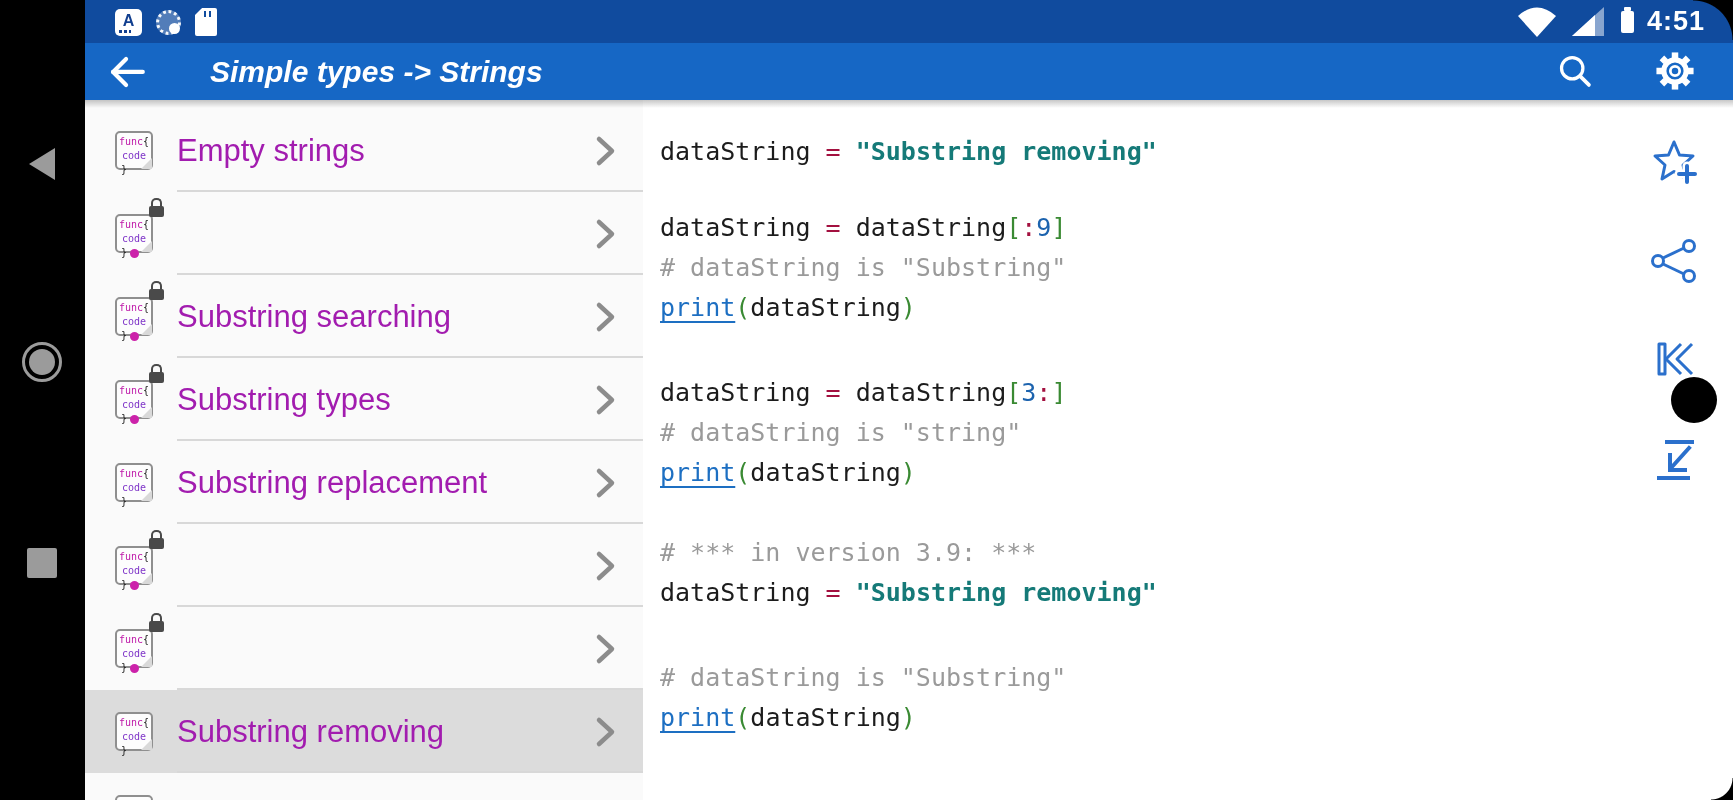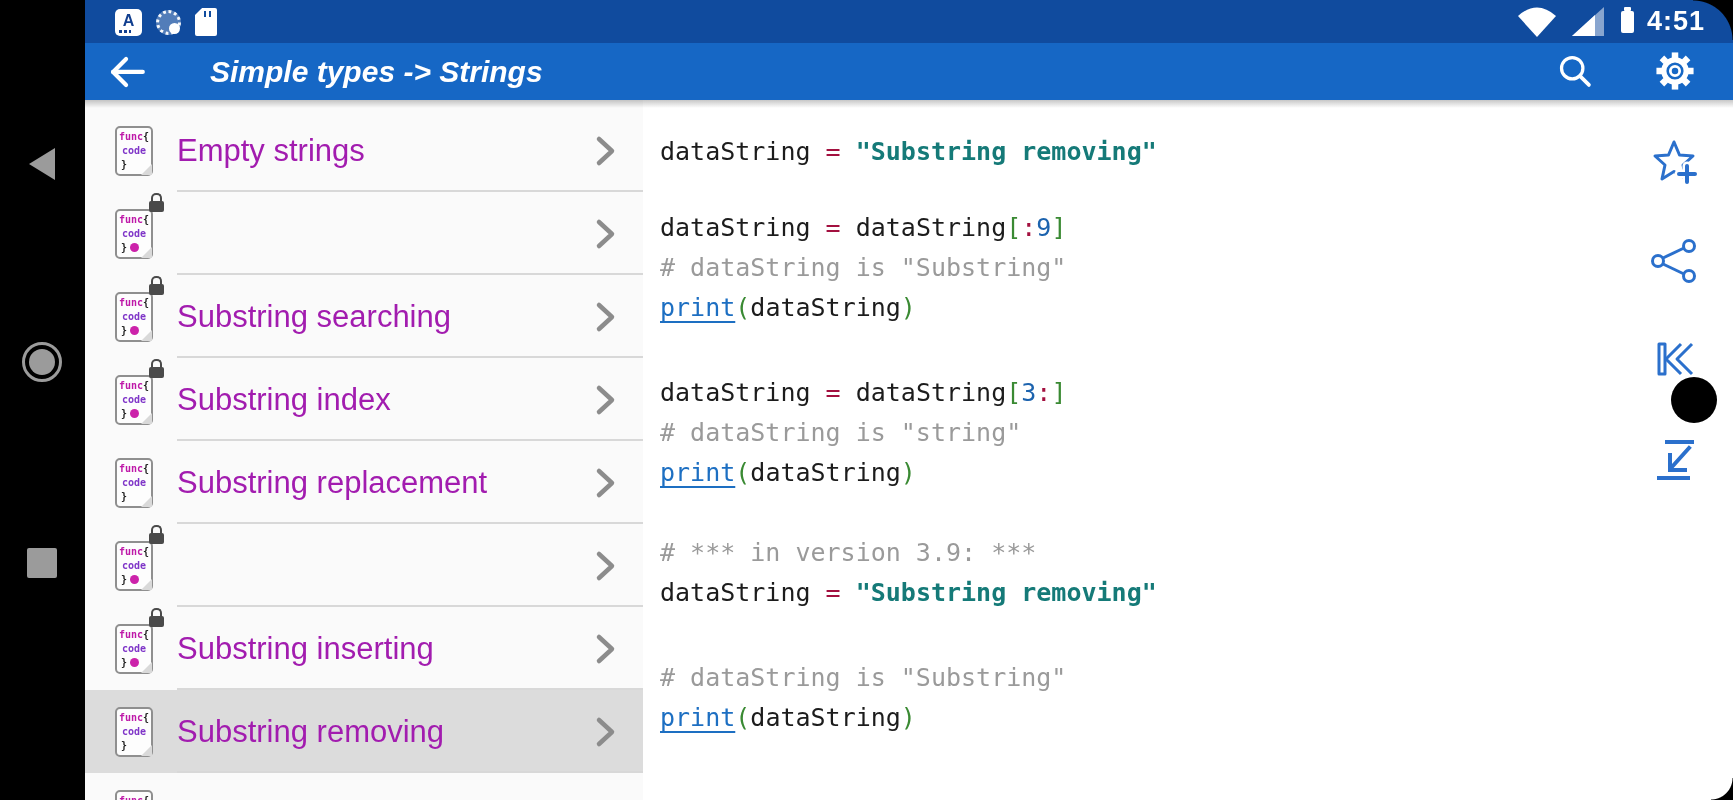--- a/index.html
+++ b/index.html
@@ -47,23 +47,23 @@
 
   
   .sidebar{position:absolute;left:85px;top:100px;width:558px;bottom:0;background:#fafafa;
            overflow:hidden;padding-top:9px;box-sizing:border-box;}
   .srow{position:relative;height:83px;display:flex;align-items:center;padding-left:30px;box-sizing:border-box;}
   .srow.selected{background:#dcdcdc;}
   .srow::after{content:'';position:absolute;left:92px;right:0;bottom:0;height:2px;background:#d8d8d8;}
   .slabel{margin-left:24px;font-size:31px;color:#a21caf;white-space:nowrap;}
   .schev{margin-left:auto;margin-right:24px;flex:none;}
 
-  .doc{position:relative;flex:none;width:38px;height:50px;background:#fdfdfd;border:2px solid #8f8f8f;
+  .doc{position:relative;flex:none;width:38px;height:39px;background:#fdfdfd;border:2px solid #8f8f8f;
        border-radius:5px;box-sizing:border-box;font-family:"DejaVu Sans Mono",monospace;
-       font-size:10px;font-weight:bold;line-height:14px;padding-top:2px;text-align:center;}
+       font-size:10px;font-weight:normal;line-height:14px;padding-top:2px;text-align:center;}
   .doc .m{color:#be18a8;} .doc .p{color:#7f35c8;} .doc .k{color:#222;}
   .doc .r3{text-align:left;padding-left:4px;display:flex;align-items:center;gap:3px;}
   .doc .dot{width:9px;height:9px;border-radius:50%;background:#cc22aa;display:inline-block;}
   .doc .fold{position:absolute;right:-1px;bottom:-1px;width:0;height:0;
        border-bottom:11px solid #d9d9d9;border-left:11px solid transparent;}
   .lock{position:absolute;top:-10px;right:-13px;width:15px;height:11px;background:#4a4a4a;border-radius:2px;}
   .lock::before{content:'';position:absolute;top:-8px;left:2px;width:7px;height:8px;
        border:2.5px solid #4a4a4a;border-bottom:none;border-radius:5px 5px 0 0;}
 
   
@@ -200,21 +200,21 @@
         <span class="doc">
           <div class="r1"><span class="m">func</span><span class="k">{</span></div>
           <div class="r2"><span class="p">code</span></div>
           <div class="r3">
             <span class="k">}</span>
             <span class="dot"></span>
           </div>
           <span class="fold"></span>
           <span class="lock"></span>
         </span>
-        <span class="slabel">Substring index</span>
+        <span class="slabel">Substring types</span>
         <svg viewBox="0 0 28 32" width="28" height="32" class="schev">
           <polyline points="8,4 21,16 8,28" fill="none" stroke="#8c8c8c" stroke-width="4.5" stroke-linecap="round" stroke-linejoin="round"></polyline>
         </svg>
       </div>
       <div class="srow">
         <span class="doc">
           <div class="r1"><span class="m">func</span><span class="k">{</span></div>
           <div class="r2"><span class="p">code</span></div>
           <div class="r3">
             <span class="k">}</span>
@@ -245,21 +245,20 @@
         <span class="doc">
           <div class="r1"><span class="m">func</span><span class="k">{</span></div>
           <div class="r2"><span class="p">code</span></div>
           <div class="r3">
             <span class="k">}</span>
             <span class="dot"></span>
           </div>
           <span class="fold"></span>
           <span class="lock"></span>
         </span>
-        <span class="slabel">Substring inserting</span>
         <svg viewBox="0 0 28 32" width="28" height="32" class="schev">
           <polyline points="8,4 21,16 8,28" fill="none" stroke="#8c8c8c" stroke-width="4.5" stroke-linecap="round" stroke-linejoin="round"></polyline>
         </svg>
       </div>
       <div class="srow selected">
         <span class="doc">
           <div class="r1"><span class="m">func</span><span class="k">{</span></div>
           <div class="r2"><span class="p">code</span></div>
           <div class="r3">
             <span class="k">}</span>

